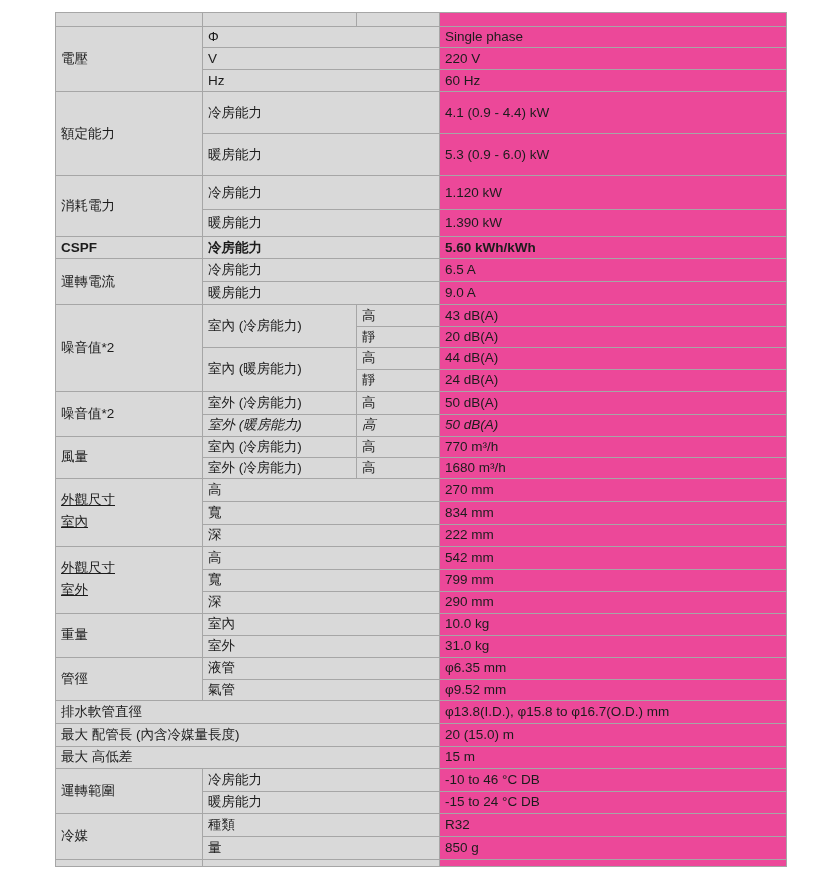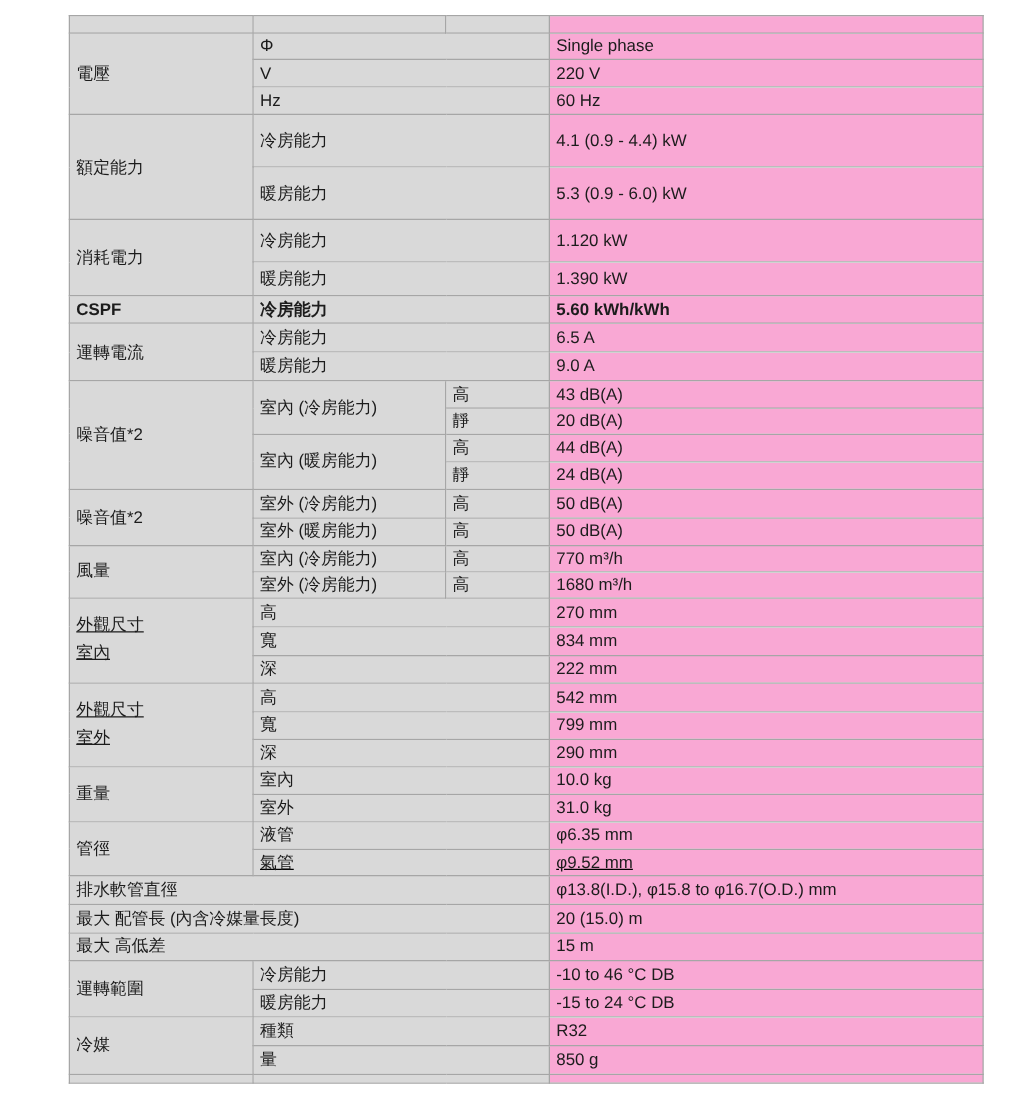--- a/index.html
+++ b/index.html
@@ -34,21 +34,21 @@
     white-space: pre-line;
     line-height: 1.45;
     vertical-align: middle;
   }
   table.spec td.label,
   table.spec td.sub,
   table.spec td.mode {
     background: #d9d9d9;
   }
   table.spec td.value {
-    background: #f9a8d4;
+    background: #ec4899;
   }
   table.spec td.top {
     vertical-align: top;
     padding-top: 10px;
     line-height: 22px;
     text-decoration: underline;
   }
   table.spec tr.partial td {
     padding: 0;
   }
@@ -134,21 +134,21 @@
         <tr style="height: 22px;">
           <td class="mode">靜</td>
           <td class="value">24 dB(A)</td>
         </tr>
         <tr style="height: 23px;">
           <td class="label" rowspan="2">噪音值*2</td>
           <td class="sub">室外 (冷房能力)</td>
           <td class="mode">高</td>
           <td class="value">50 dB(A)</td>
         </tr>
-        <tr style="height: 22px;">
+        <tr style="height: 22px; font-style: italic;">
           <td class="sub">室外 (暖房能力)</td>
           <td class="mode">高</td>
           <td class="value">50 dB(A)</td>
         </tr>
         <tr style="height: 21px;">
           <td class="label" rowspan="2">風量</td>
           <td class="sub">室內 (冷房能力)</td>
           <td class="mode">高</td>
           <td class="value">770 m³/h</td>
         </tr>
@@ -192,21 +192,21 @@
         </tr>
         <tr style="height: 22px;">
           <td class="sub" colspan="2">室外</td>
           <td class="value">31.0 kg</td>
         </tr>
         <tr style="height: 22px;">
           <td class="label" rowspan="2">管徑</td>
           <td class="sub" colspan="2">液管</td>
           <td class="value">φ6.35 mm</td>
         </tr>
-        <tr style="height: 21px; text-decoration: underline;">
+        <tr style="height: 21px;">
           <td class="sub" colspan="2">氣管</td>
           <td class="value">φ9.52 mm</td>
         </tr>
         <tr style="height: 23px;">
           <td class="label" colspan="3">排水軟管直徑</td>
           <td class="value">φ13.8(I.D.), φ15.8 to φ16.7(O.D.) mm</td>
         </tr>
         <tr style="height: 23px;">
           <td class="label" colspan="3">最大 配管長 (內含冷媒量長度)</td>
           <td class="value">20 (15.0) m</td>

